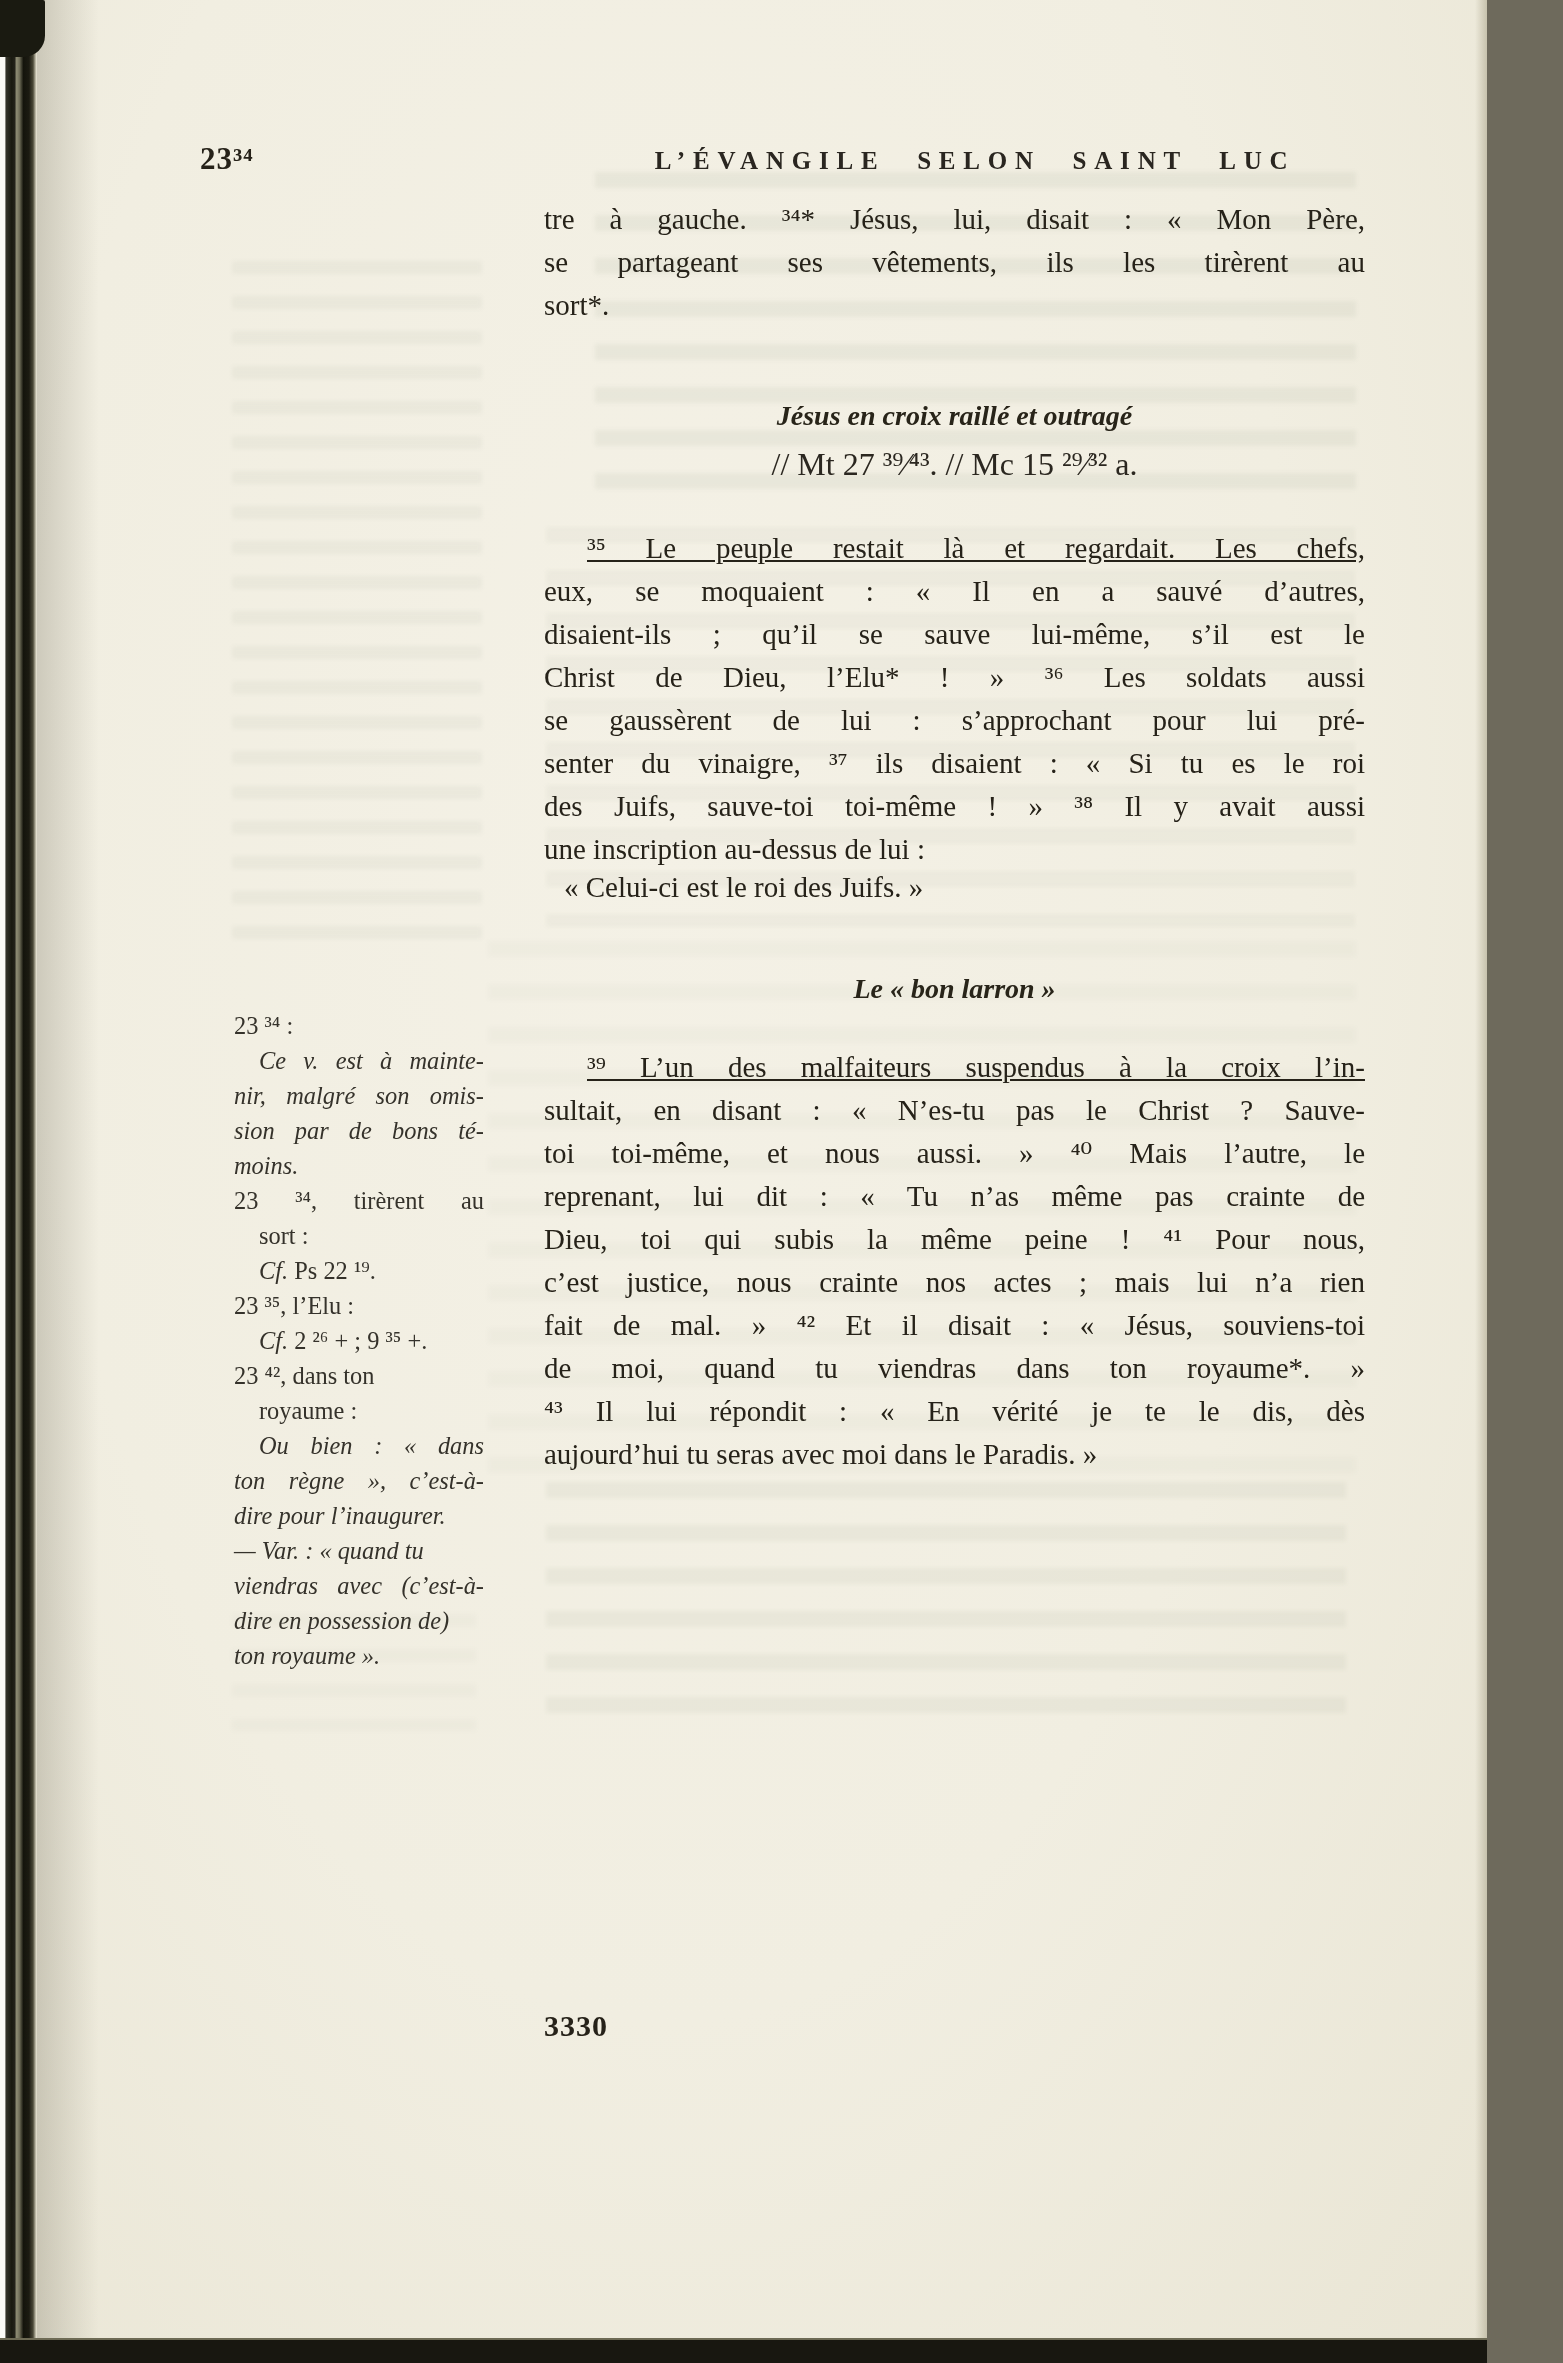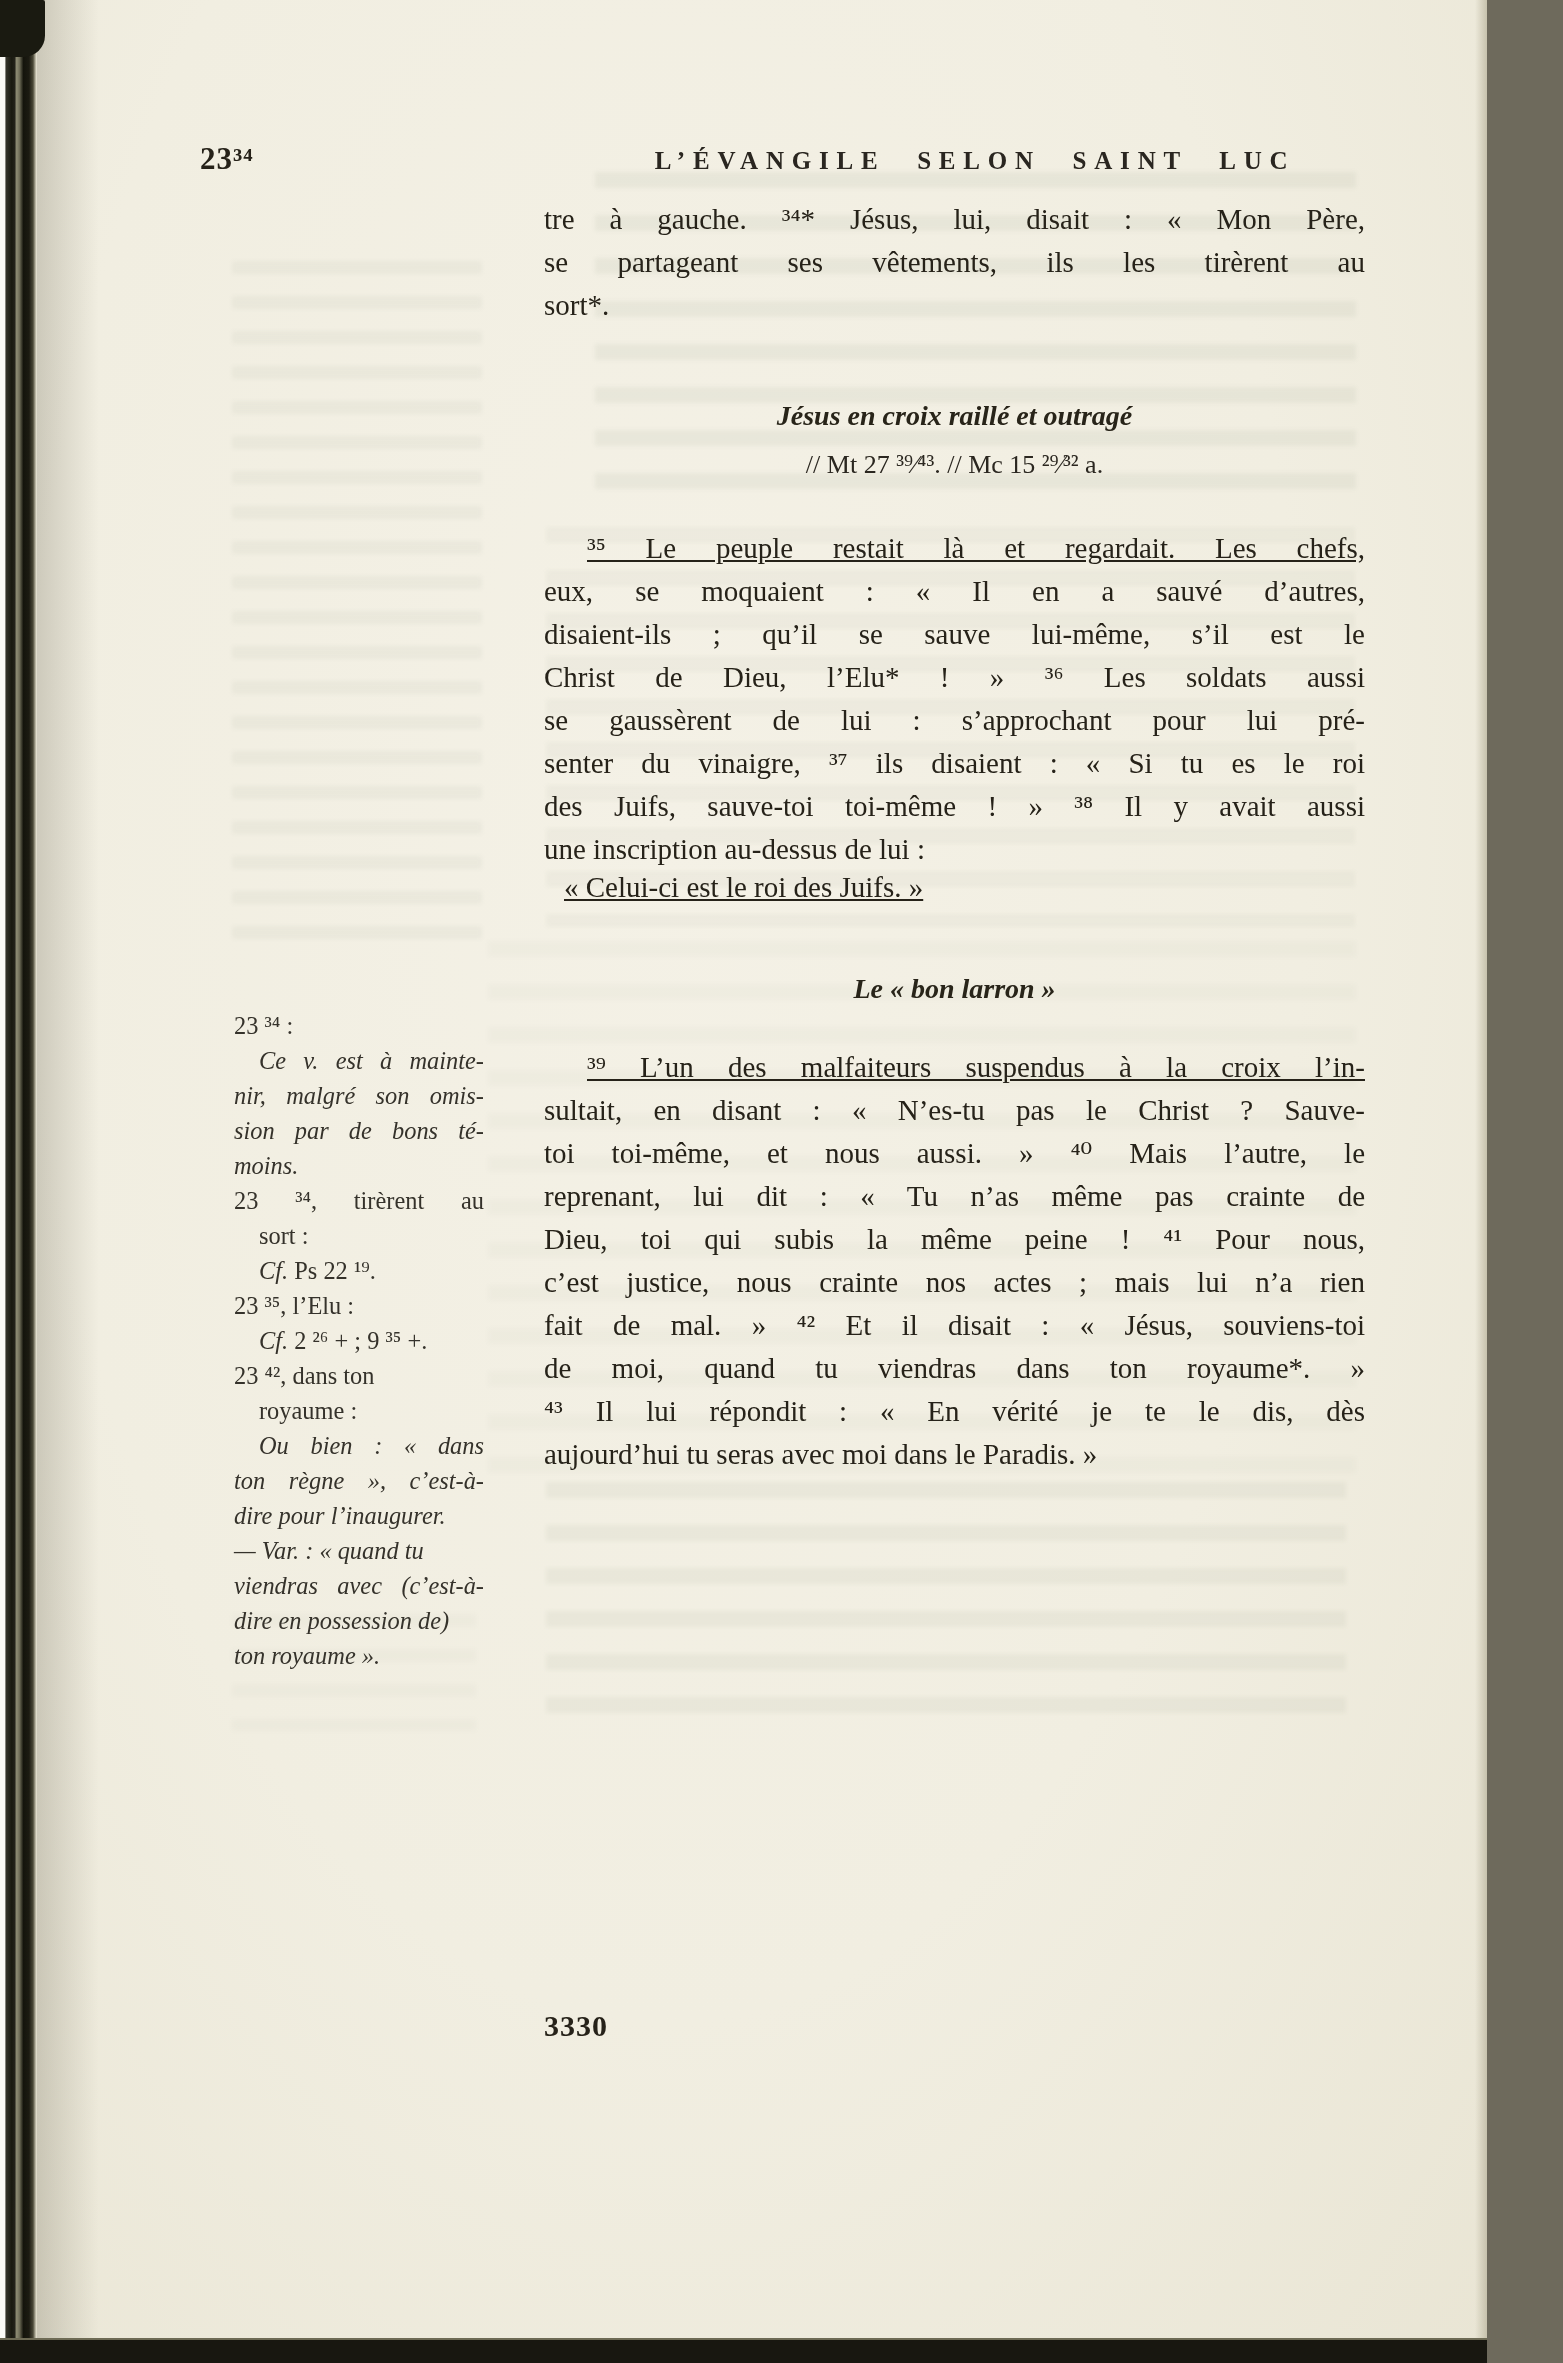--- a/index.html
+++ b/index.html
@@ -50,21 +50,21 @@
     letter-spacing:7.8px;word-spacing:17.6px;color:#2a2620;}
   
   .block{position:absolute;left:544px;width:821px;z-index:2;
     font-size:29px;line-height:43px;}
   .tline{text-align:justify;text-align-last:justify;}
   .tline.tlast{text-align-last:left;}
   .tline.tind{text-indent:43px;text-decoration:underline;}
   .sec-heading{position:absolute;left:544px;width:821px;z-index:2;text-align:center;
     font-style:italic;font-weight:bold;font-size:28px;line-height:39px;color:#282419;}
   .parallels{position:absolute;left:544px;width:821px;z-index:2;text-align:center;
-    font-size:26px;line-height:35px;color:#2b2720;}
+    font-size:32px;line-height:35px;color:#2b2720;}
   .inscription{position:absolute;left:564px;width:802px;z-index:2;
     font-size:29px;line-height:43px;}
   
   .margin-notes{position:absolute;left:234px;width:250px;top:1008px;z-index:2;
     font-size:24.4px;line-height:35px;color:#35322b;}
   .mline{white-space:nowrap;}
   .mline.ind{padding-left:25px;}
   .mline.just{text-align:justify;text-align-last:justify;white-space:normal;}
   .it{font-style:italic;}
   .ro{font-style:normal;}
@@ -106,21 +106,21 @@
       <div class="tline tind">³⁵ Le peuple restait là et regardait. Les chefs,</div>
       <div class="tline">eux, se moquaient : « Il en a sauvé d’autres,</div>
       <div class="tline">disaient-ils ; qu’il se sauve lui-même, s’il est le</div>
       <div class="tline">Christ de Dieu, l’Elu* ! » ³⁶ Les soldats aussi</div>
       <div class="tline">se gaussèrent de lui : s’approchant pour lui pré-</div>
       <div class="tline">senter du vinaigre, ³⁷ ils disaient : « Si tu es le roi</div>
       <div class="tline">des Juifs, sauve-toi toi-même ! » ³⁸ Il y avait aussi</div>
       <div class="tline tlast">une inscription au-dessus de lui :</div>
     </div>
 
-  <div class="inscription" style="top:866px;text-decoration:underline;">« Celui-ci est le roi des Juifs. »</div>
+  <div class="inscription" style="top:866px;">« Celui-ci est le roi des Juifs. »</div>
 
   <div class="sec-heading" style="top:969px;">Le « bon larron »</div>
 
   <div class="block" style="top:1046px;">
       <div class="tline tind">³⁹ L’un des malfaiteurs suspendus à la croix l’in-</div>
       <div class="tline">sultait, en disant : « N’es-tu pas le Christ ? Sauve-</div>
       <div class="tline">toi toi-même, et nous aussi. » ⁴⁰ Mais l’autre, le</div>
       <div class="tline">reprenant, lui dit : « Tu n’as même pas crainte de</div>
       <div class="tline">Dieu, toi qui subis la même peine ! ⁴¹ Pour nous,</div>
       <div class="tline">c’est justice, nous crainte nos actes ; mais lui n’a rien</div>

